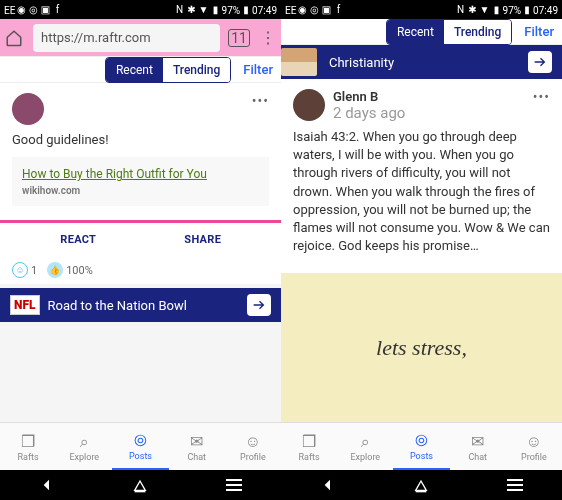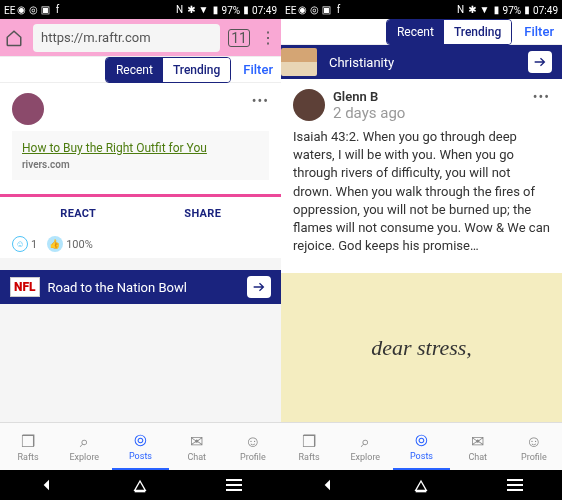--- a/index.html
+++ b/index.html
@@ -95,43 +95,44 @@
     <span class="filter">Filter</span>
   </div>
 
   <div class="content">
 
     <div class="post">
       <div class="post-head">
         <div class="avatar"></div>
         <span class="post-menu">•••</span>
       </div>
+      <div class="post-body">Good guidelines!</div>
       <div class="link-preview">
         <div class="link-title">How to Buy the Right Outfit for You</div>
-        <div class="link-src">rivers.com</div>
+        <div class="link-src">wikihow.com</div>
       </div>
     </div>
 
     <div class="actions-bar">
       <div class="action">REACT</div>
       <div class="action">SHARE</div>
     </div>
 
     <div class="reactions">
       <span class="react-item">
           <span class="react-circle">☺</span>
           <span>1</span>
         </span>
       <span class="react-item">
           <span class="react-circle" style="background:#b3e5fc;border:none">👍</span>
           <span>100%</span>
         </span>
     </div>
 
-    <div class="group-header" style="margin-top:12px">
+    <div class="group-header" style="margin-top:4px">
       <span class="nfl-badge">NFL</span>
       <span>Road to the Nation Bowl</span>
       <div class="arrow-box">
         <svg width="16" height="16" viewBox="0 0 24 24" fill="#1a237e">
             <path d="M4 11h12l-4-4 1.4-1.4L20 12l-6.6 6.4L12 17l4-4H4z"></path>
           </svg>
       </div>
     </div>
   </div>
 
@@ -226,21 +227,21 @@
         <div>
           <div class="post-user">Glenn B</div>
           <div class="post-time">2 days ago</div>
         </div>
         <span class="post-menu">•••</span>
       </div>
       <div class="post-body">Isaiah 43:2. When you go through deep waters, I will be with you. When you go through rivers of difficulty, you will not drown. When you walk through the fires of oppression, you will not be burned up; the flames will not consume you. Wow &amp; We can rejoice. God keeps his promise…</div>
     </div>
 
     <div class="note-img">
-      <div class="note-text">dear stress,</div>
+      <div class="note-text">lets stress,</div>
     </div>
   </div>
 
   <div class="bottom-nav">
     <div class="nav-item">
         <span class="nav-icon">❒</span>
         <span>Rafts</span>
       </div>
     <div class="nav-item">
         <span class="nav-icon">⌕</span>

